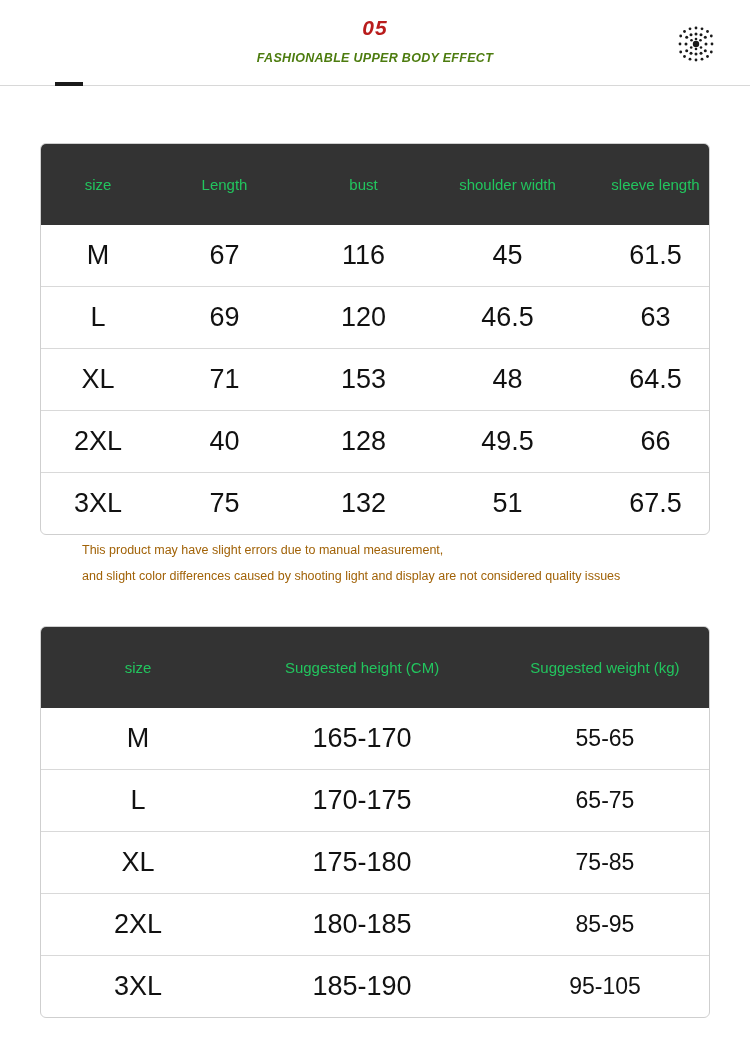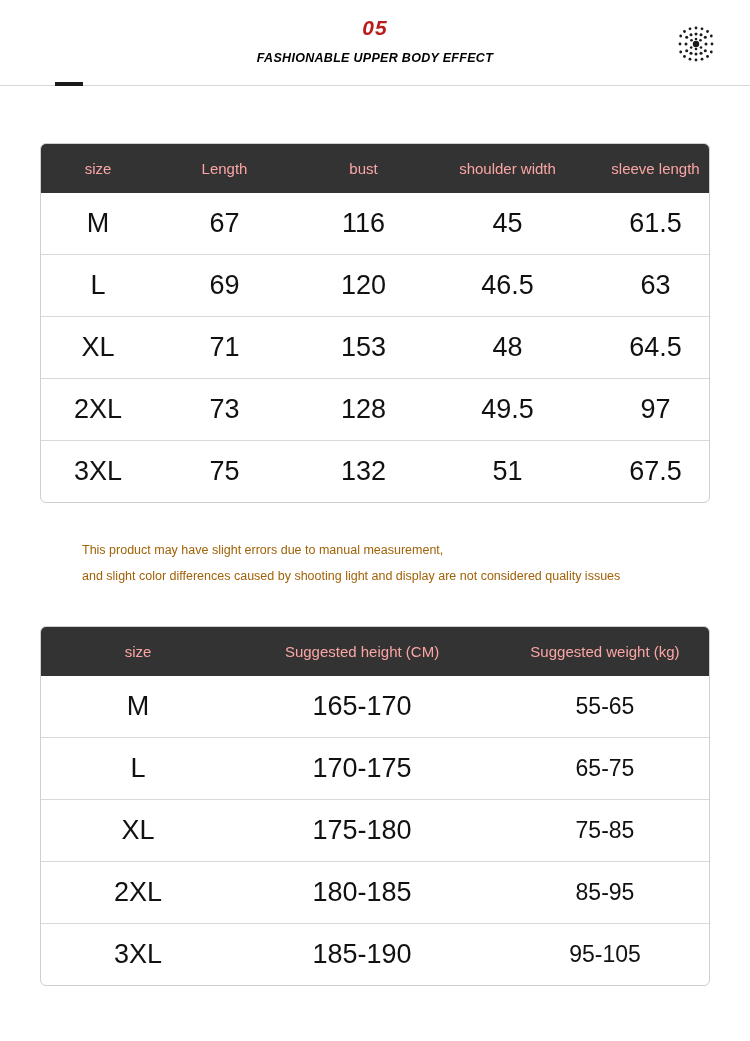--- a/index.html
+++ b/index.html
@@ -35,21 +35,21 @@
   }
   .header-subtitle {
     position: absolute;
     left: 0;
     right: 0;
     top: 51px;
     text-align: center;
     font-size: 12.5px;
     font-weight: bold;
     font-style: italic;
-    color: #000000;
+    color: #4d7c0f;
     letter-spacing: 0.3px;
   }
   .header-dot-emblem {
     position: absolute;
     right: 32px;
     top: 22px;
     width: 44px;
     height: 44px;
   }
   .header-rule {
@@ -85,24 +85,24 @@
 
   table {
     border-collapse: collapse;
     width: 100%;
     table-layout: fixed;
   }
   thead tr {
     background: #333333;
   }
   thead th {
-    color: #fca5a5;
+    color: #22c55e;
     font-weight: normal;
     font-size: 15px;
-    padding: 16px 2px;
+    padding: 32px 2px;
     text-align: center;
     border: none;
   }
   tbody td {
     text-align: center;
     color: #111111;
     border-top: 1px solid #d9d9d9;
     padding: 0;
     height: 61px;
     vertical-align: middle;
@@ -220,24 +220,24 @@
       </tr>
       <tr>
         <td>XL</td>
         <td>71</td>
         <td>153</td>
         <td>48</td>
         <td>64.5</td>
       </tr>
       <tr>
         <td>2XL</td>
-        <td>73</td>
+        <td>40</td>
         <td>128</td>
         <td>49.5</td>
-        <td>97</td>
+        <td>66</td>
       </tr>
       <tr>
         <td>3XL</td>
         <td>75</td>
         <td>132</td>
         <td>51</td>
         <td>67.5</td>
       </tr>
     </tbody>
   </table>

